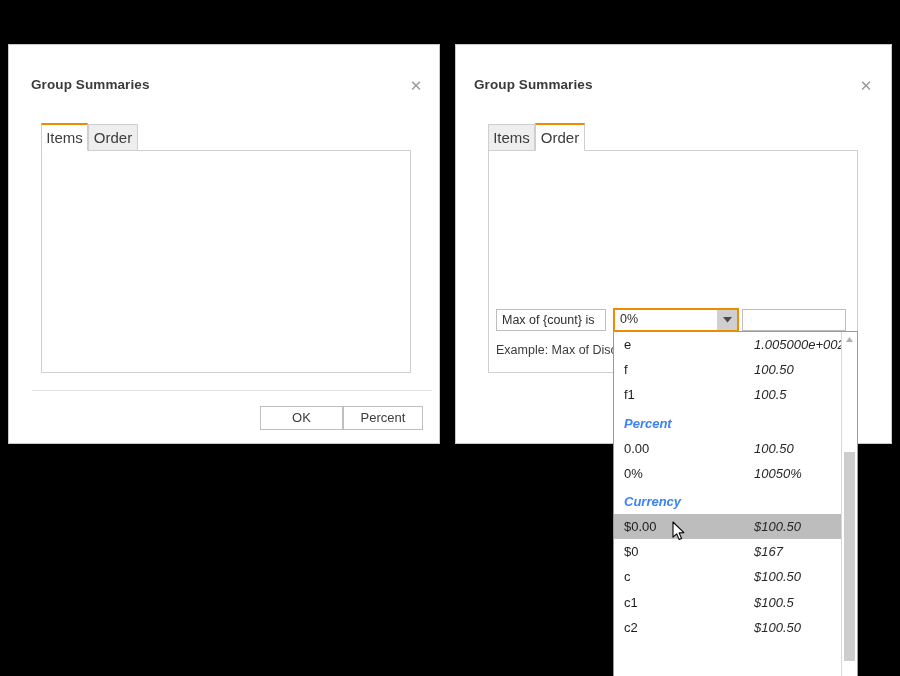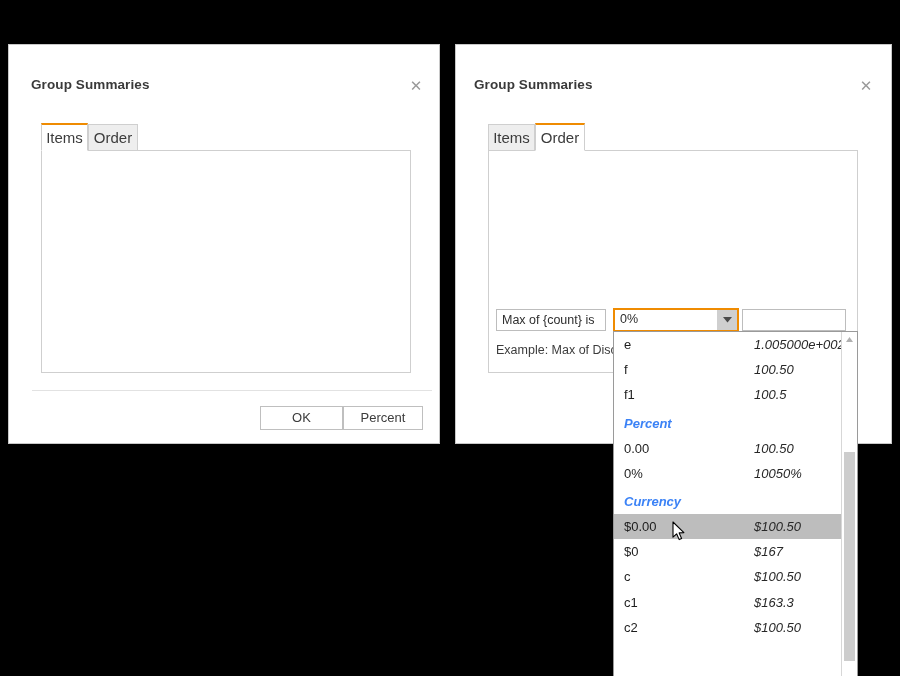--- a/index.html
+++ b/index.html
@@ -271,21 +271,21 @@
       <div class="dd-row">
         <span class="fmt">$0</span>
         <span class="ex">$167</span>
       </div>
       <div class="dd-row">
         <span class="fmt">c</span>
         <span class="ex">$100.50</span>
       </div>
       <div class="dd-row">
         <span class="fmt">c1</span>
-        <span class="ex">$163.3</span>
+        <span class="ex">$100.5</span>
       </div>
       <div class="dd-row">
         <span class="fmt">c2</span>
         <span class="ex">$100.50</span>
       </div>
 
     </div>
 
     <div class="dd-scroll">
       <div class="sb-arrow" style="top:0;">

